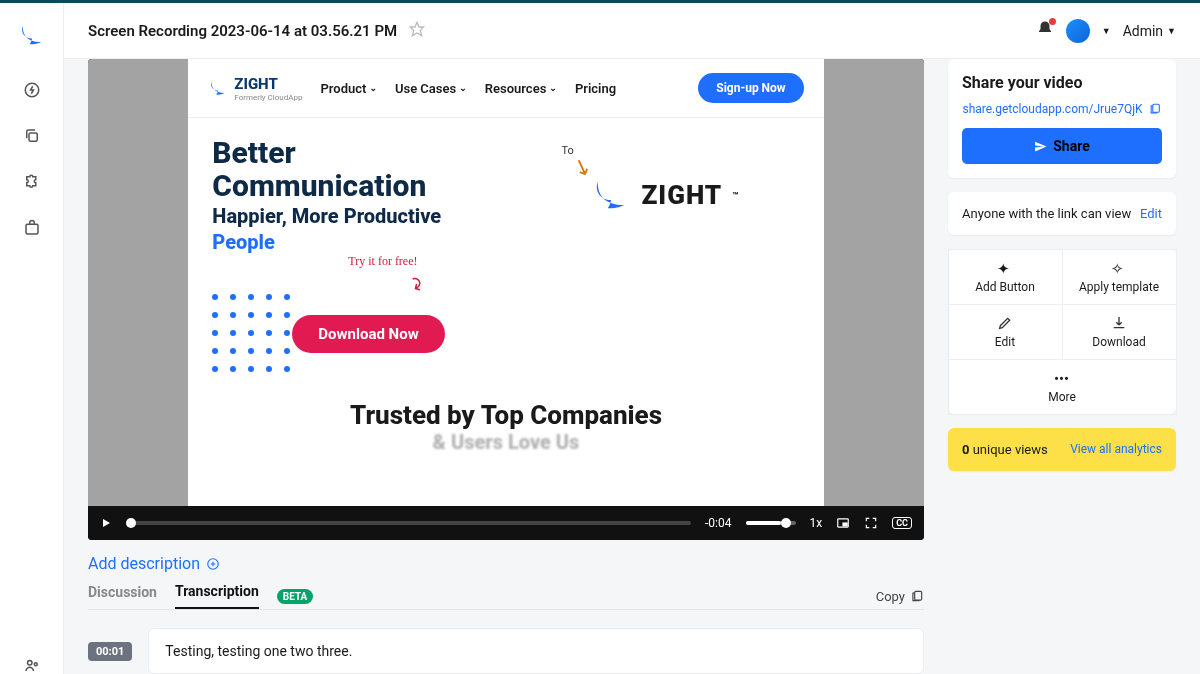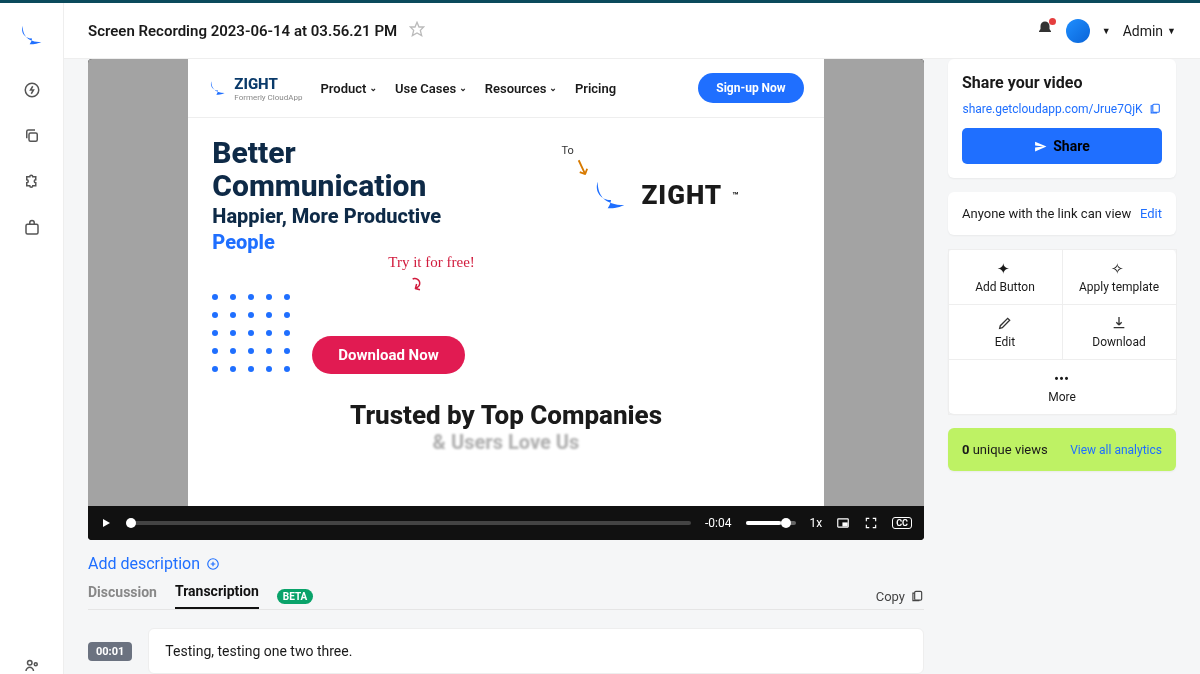--- a/index.html
+++ b/index.html
@@ -34,23 +34,23 @@
 .page .hero-left h1 { font-size:30px; font-weight:800; line-height:1.1; color:#0e2a47; }
 .page .hero-left h2 { font-size:20px; font-weight:800; color:#0e2a47; margin-top:2px; }
 .page .hero-left .people { color:#1f6fff; }
 .page .hero-left p { font-size:13px; color:#333; margin-top:10px; line-height:1.4; max-width:300px; }
 .page .hero-right { flex:1; display:flex; align-items:center; justify-content:center; position:relative; }
 .page .hero-right .to-label { position:absolute; top:8px; left:30px; font-size:11px; color:#333; }
 .page .hero-right .arrow2 { position:absolute; top:18px; left:42px; color:#d87a00; font-size:22px; transform:rotate(20deg); }
 .page .hero-right .zbrand { display:flex; align-items:center; gap:10px; font-size:26px; font-weight:900; letter-spacing:1px; }
 .page .hero-right .zbrand svg { width:40px; height:40px; }
 .page .ann { position:relative; height:40px; }
-.page .ann .try { color:#d11a3c; font-family:"Comic Sans MS",cursive; font-size:15px; position:absolute; left:160px; top:0;margin-left:40px; }
+.page .ann .try { color:#d11a3c; font-family:"Comic Sans MS",cursive; font-size:12px; position:absolute; left:160px; top:0; }
 .page .ann .arrow { color:#d11a3c; font-size:18px; position:absolute; left:220px; top:20px; transform:rotate(60deg); }
-.page .ctarow { display:flex; align-items:flex-end; gap:20px; padding:0 24px 10px; }
+.page .ctarow { display:flex; align-items:center; padding:0 24px 10px; }
 .page .dots { display:grid; grid-template-columns:repeat(5,8px); grid-auto-rows:8px; gap:10px; }
 .page .dots span { width:6px; height:6px; background:#1f6fff; border-radius:50%; }
 .page .dl { background:#e11b52; color:#fff; padding:10px 26px; border-radius:22px; font-weight:700; font-size:15px; }
 .page .trusted { text-align:center; font-size:26px; font-weight:800; color:#1a1a1a; margin-top:16px; }
 .page .trusted2 { text-align:center; font-size:20px; font-weight:800; color:#666; filter:blur(1px); opacity:.5; }
 .controls { height:34px; background:#111; color:#fff; display:flex; align-items:center; padding:0 12px; gap:14px; font-size:12px; }
 .controls .track { flex:1; height:4px; background:#444; border-radius:2px; position:relative; }
 .controls .track .knob { position:absolute; left:0; top:-3px; width:10px; height:10px; background:#fff; border-radius:50%; }
 .controls .vol { width:50px; height:4px; background:#666; border-radius:2px; position:relative; }
 .controls .vol .fill { position:absolute; left:0; top:0; height:100%; width:70%; background:#fff; border-radius:2px; }
@@ -70,21 +70,21 @@
 .side { width:228px; display:flex; flex-direction:column; gap:14px; margin-top:0; }
 .card { background:#fff; border-radius:6px; box-shadow:0 1px 2px rgba(0,0,0,.05); padding:14px; }
 .card h3 { text-align:left; font-size:16px; font-weight:700; margin-bottom:10px; }
 .card .link { display:flex; justify-content:center; align-items:flex-start; gap:6px; color:#1f6fff; font-size:12px; margin-bottom:12px; cursor:pointer; }
 .card .sharebtn { background:#1f6fff; color:#000000; width:100%; padding:10px; border:none; border-radius:5px; font-weight:700; font-size:14px; display:flex; align-items:center; justify-content:center; gap:6px; cursor:pointer; }
 .grid2 { display:grid; grid-template-columns:1fr 1fr; }
 .grid2 .cell { border:1px solid #eee; padding:10px 4px; display:flex; flex-direction:column; align-items:center; gap:4px; font-size:12px; cursor:pointer; margin:-0.5px; }
 .grid2 .cell svg, .grid2 .cell .glyph { width:16px; height:16px; font-size:15px; }
 .permrow { display:flex; align-items:center; justify-content:space-between; padding:14px; background:#fff; border-radius:6px; box-shadow:0 1px 2px rgba(0,0,0,.05); font-size:13px; }
 .permrow .edit { color:#1f6fff; cursor:pointer; }
-.viewsrow { display:flex; align-items:center; justify-content:space-between; padding:14px; background:#bef264; border-radius:6px; box-shadow:0 1px 2px rgba(0,0,0,.05); font-size:13px; }
+.viewsrow { display:flex; justify-content:space-between; padding:14px; background:#fde047; border-radius:6px; box-shadow:0 1px 2px rgba(0,0,0,.05); font-size:13px; }
 .viewsrow .all { color:#1f6fff; cursor:pointer; font-size:12px; }
 .chev { font-size:9px; }
 </style>
 </head>
 <body>
 
 <div class="shell">
   <div class="rail">
     <div class="logo">
       <svg viewBox="0 0 24 24" fill="#1f6fff">

